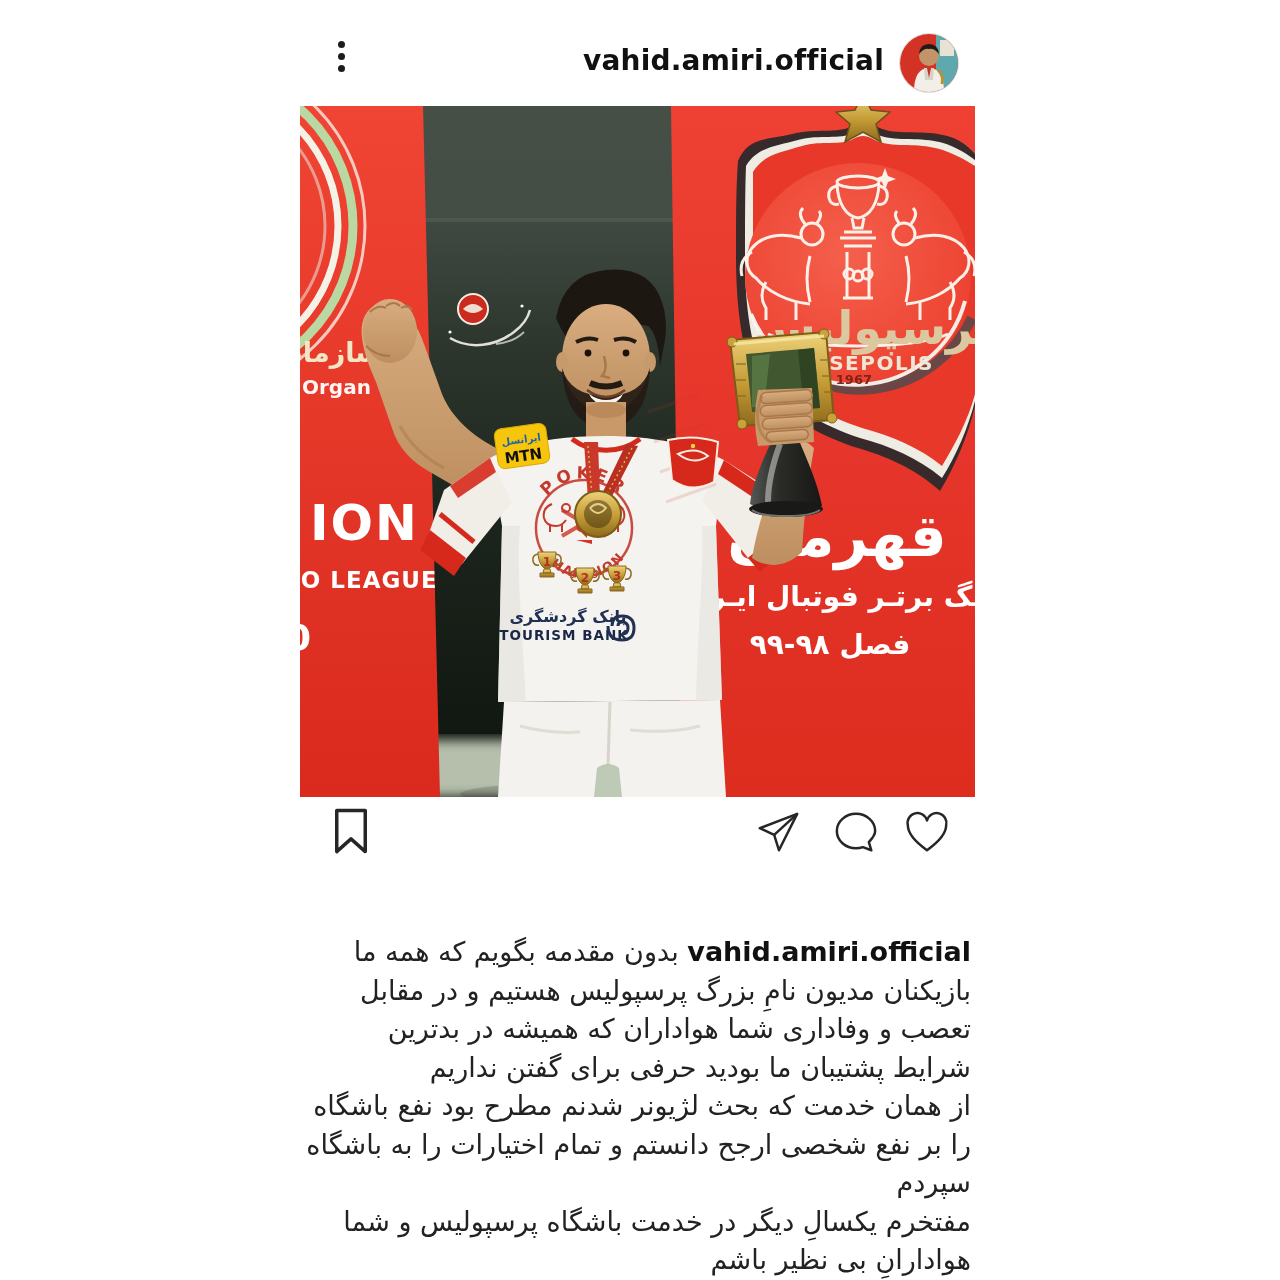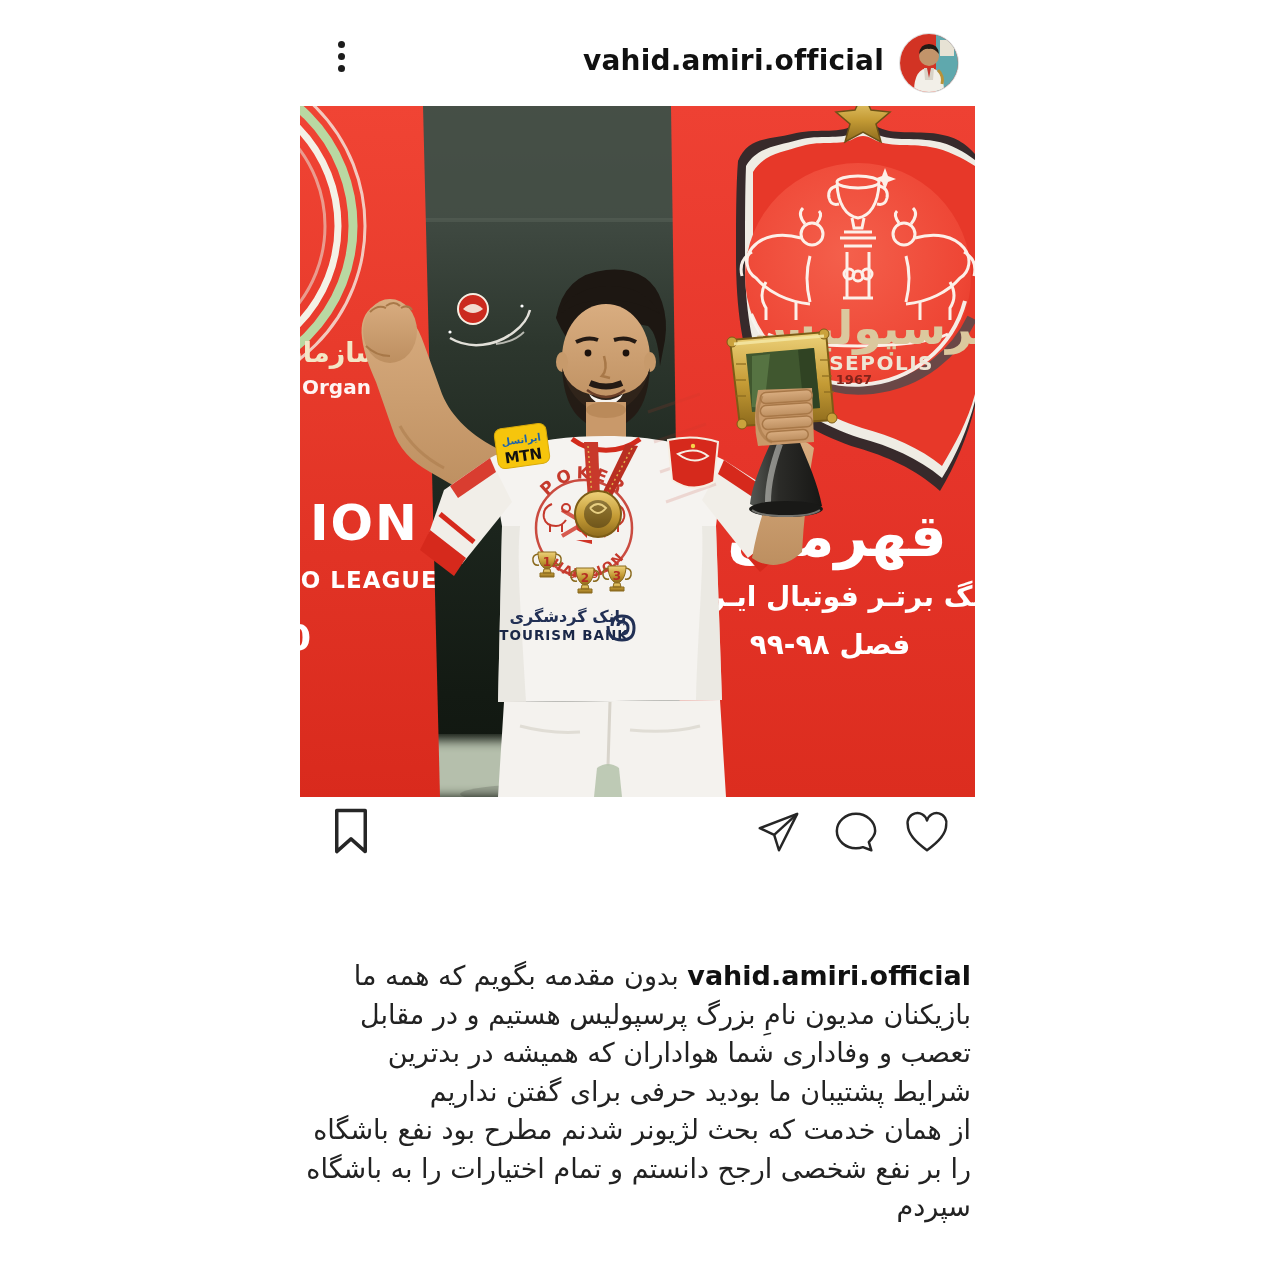--- a/index.html
+++ b/index.html
@@ -12,21 +12,21 @@
             letter-spacing:.2px;white-space:nowrap;direction:ltr;}
   .avatar{position:absolute;left:899px;top:33px;width:58px;height:58px;border-radius:50%;
           overflow:hidden;border:1px solid #ddd;}
   
   .photo{position:absolute;left:300px;top:106px;width:675px;height:691px;overflow:hidden;}
   
   .icon{position:absolute;color:#262626;}
   .icon svg{display:block;}
   
   .caption{position:absolute;left:303px;top:933px;width:668px;direction:rtl;text-align:right;
-           font-size:27px;line-height:38.5px;color:#222;margin-top:24px;}
+           font-size:27px;line-height:38.5px;color:#222;}
   .cap-user{font-weight:bold;color:#111;direction:ltr;unicode-bidi:embed;cursor:pointer;}
 </style>
 </head>
 <body>
 
 <div class="canvas">
 
   <div class="kebab" title="">
     <span></span>
       <span></span>
@@ -323,16 +323,17 @@
       <path d="M24,42 C10,32 4,24 4,16 A10,10 0 0 1 24,11 A10,10 0 0 1 44,16 C44,24 38,32 24,42 Z" fill="none" stroke="currentColor" stroke-width="2.6" stroke-linejoin="round"></path>
     </svg>
   </div>
 
   <div class="caption">
     <div>
       <span class="cap-user">vahid.amiri.official</span>
       <span>بدون مقدمه بگویم که همه ما بازیکنان مدیون نامِ بزرگ پرسپولیس هستیم و در مقابل تعصب و وفاداری شما هواداران که همیشه در بدترین شرایط پشتیبان ما بودید حرفی برای گفتن نداریم</span>
     </div>
     <div>از همان خدمت که بحث لژیونر شدنم مطرح بود نفع باشگاه را بر نفع شخصی ارجح دانستم و تمام اختیارات را به باشگاه سپردم</div>
+    <div>مفتخرم یکسالِ دیگر در خدمت باشگاه پرسپولیس و شما هوادارانِ بی نظیر باشم</div>
 
   </div>
 
 </div>
 
 </body></html>

